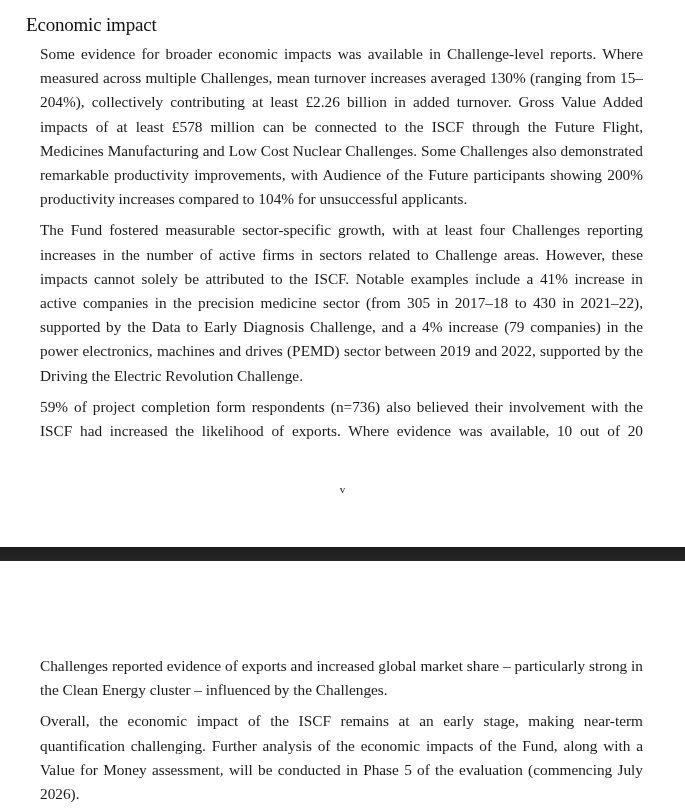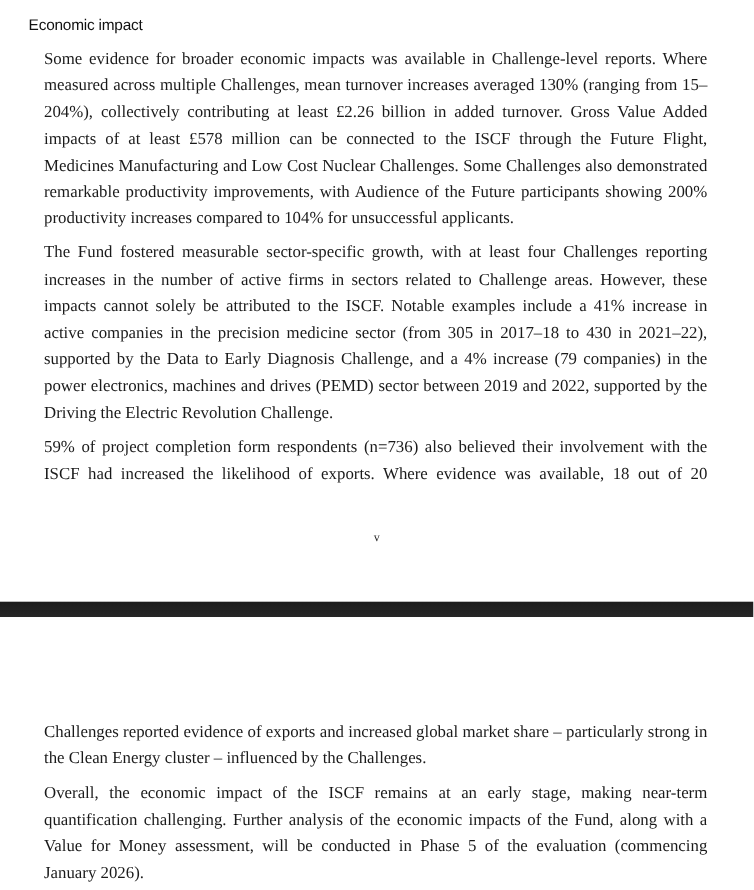--- a/index.html
+++ b/index.html
@@ -3,22 +3,22 @@
 <meta charset="utf-8">
 <style>
   html, body { margin: 0; padding: 0; background: #ffffff; }
   body { width: 685px; height: 809px; position: relative; overflow: hidden; }
   .page { position: absolute; left: 0; width: 685px; background: #ffffff; }
   .page-top { top: 0; height: 547px; }
   .page-bottom { top: 561px; height: 248px; }
   .divider { position: absolute; left: 0; top: 547px; width: 685px; height: 14px; background: linear-gradient(#1c1c1c, #262626); }
   .content { position: absolute; left: 40px; width: 603px; }
   h2 {
-    margin: 0; font-family: Liberation Sans, sans-serif; font-weight: normal;
-    font-size: 14px; color: #111; letter-spacing: -0.2px;
+    margin: 0; font-family: Liberation Serif, serif; font-weight: normal;
+    font-size: 19px; color: #111; letter-spacing: -0.2px;
   }
   p {
     margin: 0 0 7px 0; font-family: "Liberation Serif", serif; font-size: 15.3px;
     line-height: 24.2px; color: #1a1a1a; text-align: justify;
   }
   .heading-wrap { position: absolute; left: 26px; top: 14px; }
   .page-number {
     position: absolute; left: 0; width: 685px; top: 483px; text-align: center;
     font-family: "Liberation Serif", serif; font-size: 11px; color: #222;
   }
@@ -26,25 +26,25 @@
 </head>
 <body>
 
 <div class="page page-top">
   <div class="heading-wrap">
     <h2>Economic impact</h2>
   </div>
   <div class="content" style="top:42px;">
     <p>Some evidence for broader economic impacts was available in Challenge-level reports. Where measured across multiple Challenges, mean turnover increases averaged 130% (ranging from 15–204%), collectively contributing at least £2.26 billion in added turnover. Gross Value Added impacts of at least £578 million can be connected to the ISCF through the Future Flight, Medicines Manufacturing and Low Cost Nuclear Challenges. Some Challenges also demonstrated remarkable productivity improvements, with Audience of the Future participants showing 200% productivity increases compared to 104% for unsuccessful applicants.</p>
     <p>The Fund fostered measurable sector-specific growth, with at least four Challenges reporting increases in the number of active firms in sectors related to Challenge areas. However, these impacts cannot solely be attributed to the ISCF. Notable examples include a 41% increase in active companies in the precision medicine sector (from 305 in 2017–18 to 430 in 2021–22), supported by the Data to Early Diagnosis Challenge, and a 4% increase (79 companies) in the power electronics, machines and drives (PEMD) sector between 2019 and 2022, supported by the Driving the Electric Revolution Challenge.</p>
-    <p style="text-align-last: justify;">59% of project completion form respondents (n=736) also believed their involvement with the ISCF had increased the likelihood of exports. Where evidence was available, 18 out of 20</p>
+    <p style="text-align-last: justify;">59% of project completion form respondents (n=736) also believed their involvement with the ISCF had increased the likelihood of exports. Where evidence was available, 10 out of 20</p>
   </div>
   <div class="page-number">v</div>
 </div>
 
 <div class="divider"></div>
 
 <div class="page page-bottom">
   <div class="content" style="top:93px;">
     <p>Challenges reported evidence of exports and increased global market share – particularly strong in the Clean Energy cluster – influenced by the Challenges.</p>
-    <p>Overall, the economic impact of the ISCF remains at an early stage, making near-term quantification challenging. Further analysis of the economic impacts of the Fund, along with a Value for Money assessment, will be conducted in Phase 5 of the evaluation (commencing January 2026).</p>
+    <p>Overall, the economic impact of the ISCF remains at an early stage, making near-term quantification challenging. Further analysis of the economic impacts of the Fund, along with a Value for Money assessment, will be conducted in Phase 5 of the evaluation (commencing July 2026).</p>
   </div>
 </div>
 
 </body></html>

